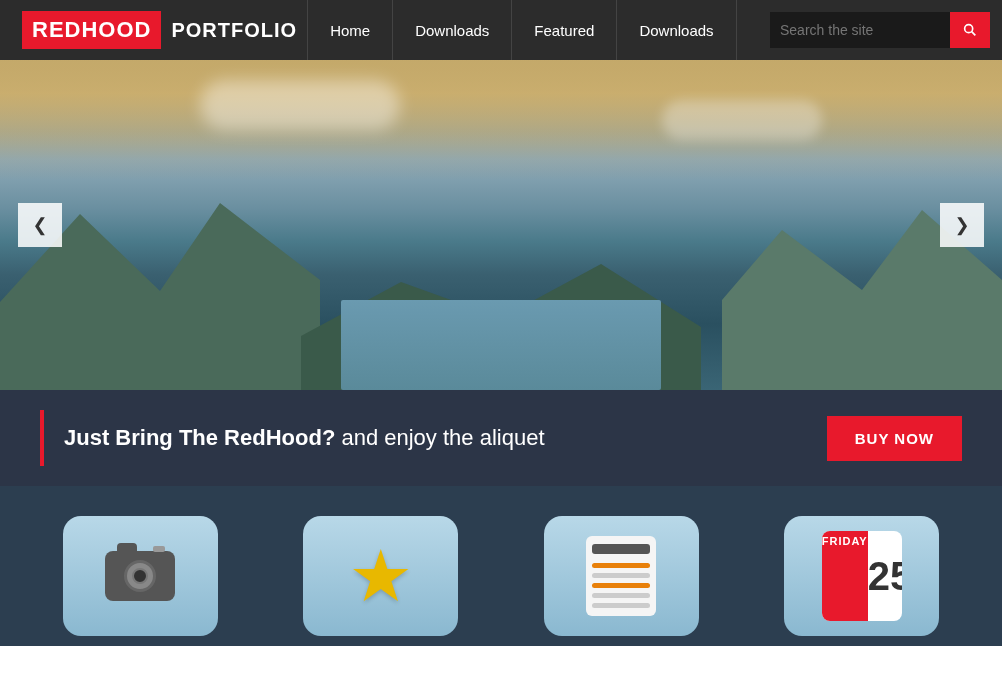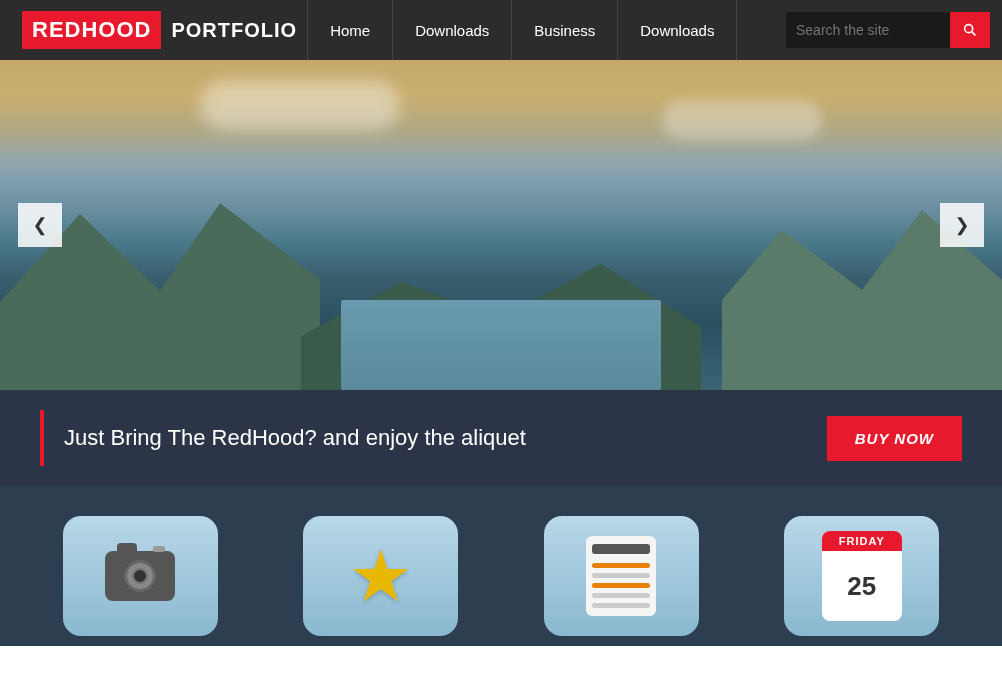--- a/index.html
+++ b/index.html
@@ -56,21 +56,21 @@
       border-left: 1px solid #444;
     }
     .search-area {
       display: flex;
       align-items: center;
       margin-left: auto;
       padding-right: 0;
     }
     .search-input {
       height: 36px;
-      width: 164px;
+      width: 180px;
       border: none;
       padding: 0 10px;
       font-size: 14px;
       background: #1a1a1a;
       color: #aaa;
       outline: none;
     }
     .search-btn {
       height: 36px;
       width: 40px;
@@ -216,39 +216,38 @@
     .promo-text {
       flex: 1;
     }
     .promo-title {
       color: #fff;
       font-size: 22px;
       font-weight: 400;
       line-height: 1.3;
     }
     .promo-title strong {
-      font-weight: 400;
+      font-weight: 700;
     }
     .promo-sub {
       color: #aab0be;
       font-size: 13px;
       margin-top: 5px;
     }
     .buy-btn {
       background: #e8192c;
       color: #fff;
       border: none;
       padding: 14px 28px;
       font-size: 15px;
       font-weight: 700;
       cursor: pointer;
       letter-spacing: 1px;
       text-transform: uppercase;
       flex-shrink: 0;
-      font-style: italic;
     }
 
     
     .icons-section {
       background: #2c3e50;
       padding: 30px 20px 10px;
       display: flex;
       justify-content: space-around;
       align-items: flex-end;
       min-height: 140px;
@@ -351,53 +350,53 @@
     }
 
     
     .calendar-icon-wrap {
       width: 80px;
       height: 90px;
       background: #fff;
       border-radius: 8px;
       overflow: hidden;
       display: flex;
-      flex-direction: column;
+      flex-direction: row;
     }
     .calendar-header {
       background: #e8192c;
       color: #fff;
       font-size: 11px;
       font-weight: 700;
       text-align: center;
       padding: 4px 0;
       letter-spacing: 1px;
     }
     .calendar-day {
       flex: 1;
       display: flex;
       align-items: center;
       justify-content: center;
-      font-size: 26px;
+      font-size: 40px;
       font-weight: 900;
       color: #333;
     }
   </style>
 </head>
 <body>
 
 <header class="header">
   <div class="logo-box">
     <span class="logo-red">REDHOOD</span>
     <span class="logo-portfolio">PORTFOLIO</span>
   </div>
   <nav class="nav">
     <a class="nav-item">Home</a>
     <a class="nav-item">Downloads</a>
-    <a class="nav-item">Business</a>
+    <a class="nav-item">Featured</a>
     <a class="nav-item">Downloads</a>
   </nav>
   <div class="search-area">
     <input class="search-input" type="text" placeholder="Search the site" style="">
     <button class="search-btn">
       <svg viewBox="0 0 24 24">
           <circle cx="10" cy="10" r="6" stroke="white" stroke-width="2.5" fill="none"></circle>
           <line x1="14.5" y1="14.5" x2="20" y2="20" stroke="white" stroke-width="2.5"></line>
         </svg>
     </button>

